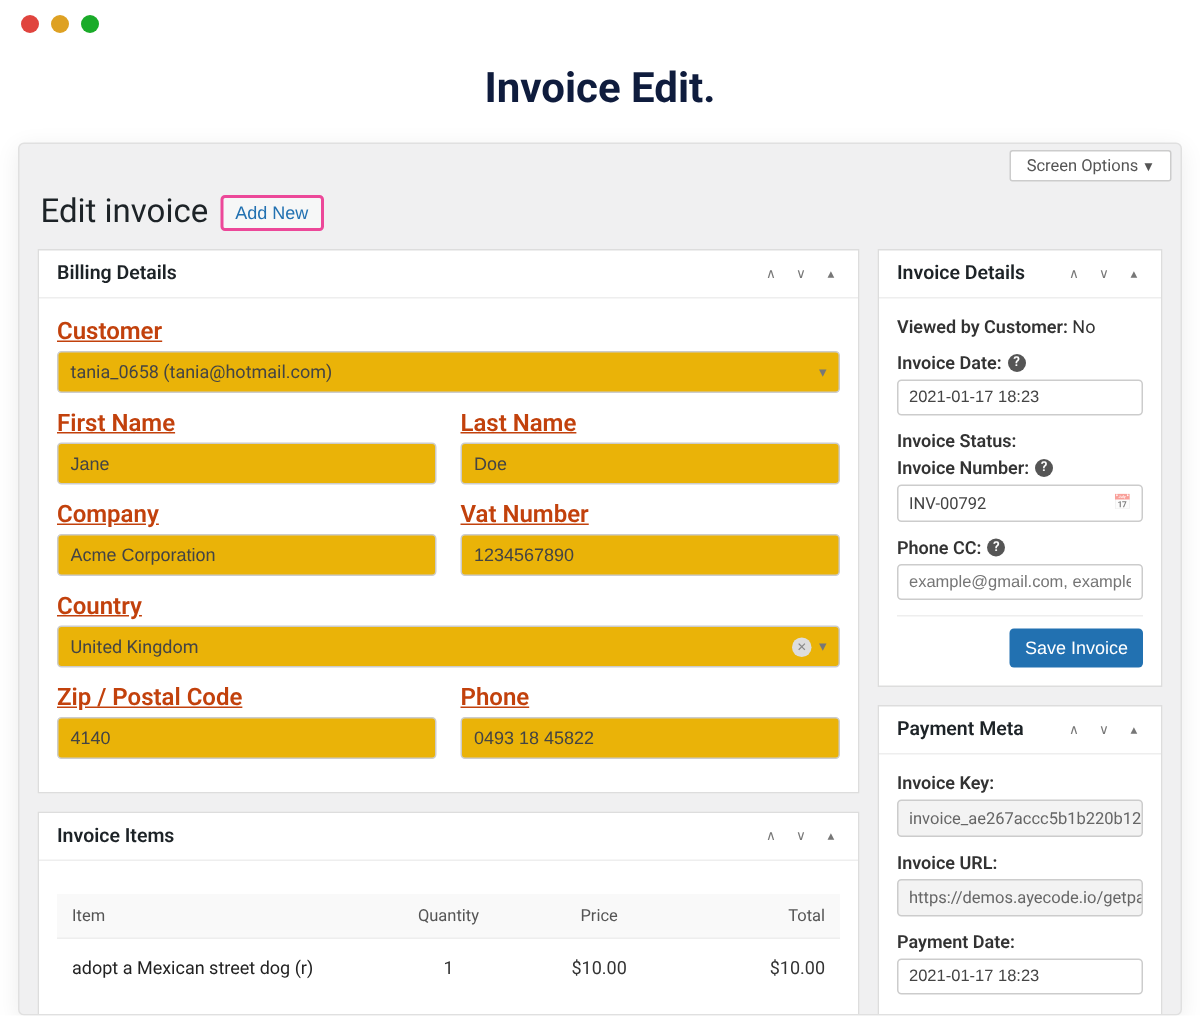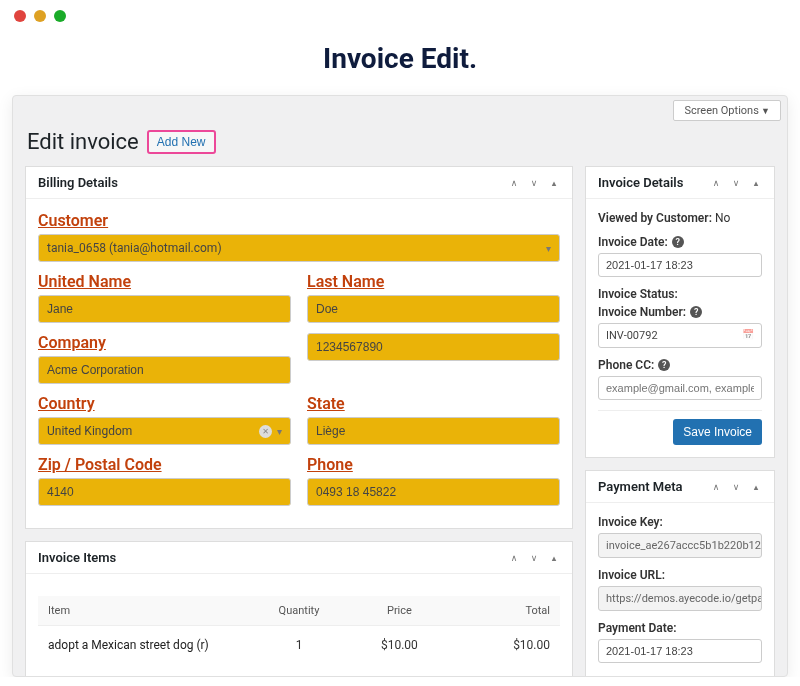--- a/index.html
+++ b/index.html
@@ -87,47 +87,44 @@
         </div>
         <div class="panel-body">
           <div class="form-group full" style="margin-bottom:10px">
             <label class="label">Customer</label>
             <div class="select">
                 <span>tania_0658 (tania@hotmail.com)</span>
               </div>
           </div>
           <div class="form-row">
             <div class="form-group">
-              <label class="label">United Name</label>
+              <label class="label">First Name</label>
               <input class="input" value="Jane" style="">
             </div>
             <div class="form-group">
               <label class="label">Last Name</label>
               <input class="input" value="Doe" style="">
             </div>
           </div>
           <div class="form-row">
             <div class="form-group">
               <label class="label">Company</label>
               <input class="input" value="Acme Corporation" style="">
             </div>
             <div class="form-group">
+              <label class="label">Vat Number</label>
               <input class="input" value="1234567890" style="">
             </div>
           </div>
           <div class="form-row">
             <div class="form-group">
               <label class="label">Country</label>
               <div class="select clearable">
                   <span>United Kingdom</span>
                 </div>
-            </div>
-            <div class="form-group">
-              <label class="label">State</label>
-              <input class="input" value="Liège" style="">
             </div>
           </div>
           <div class="form-row">
             <div class="form-group">
               <label class="label">Zip / Postal Code</label>
               <input class="input" value="4140" style="">
             </div>
             <div class="form-group">
               <label class="label">Phone</label>
               <input class="input" value="0493 18 45822" style="">

